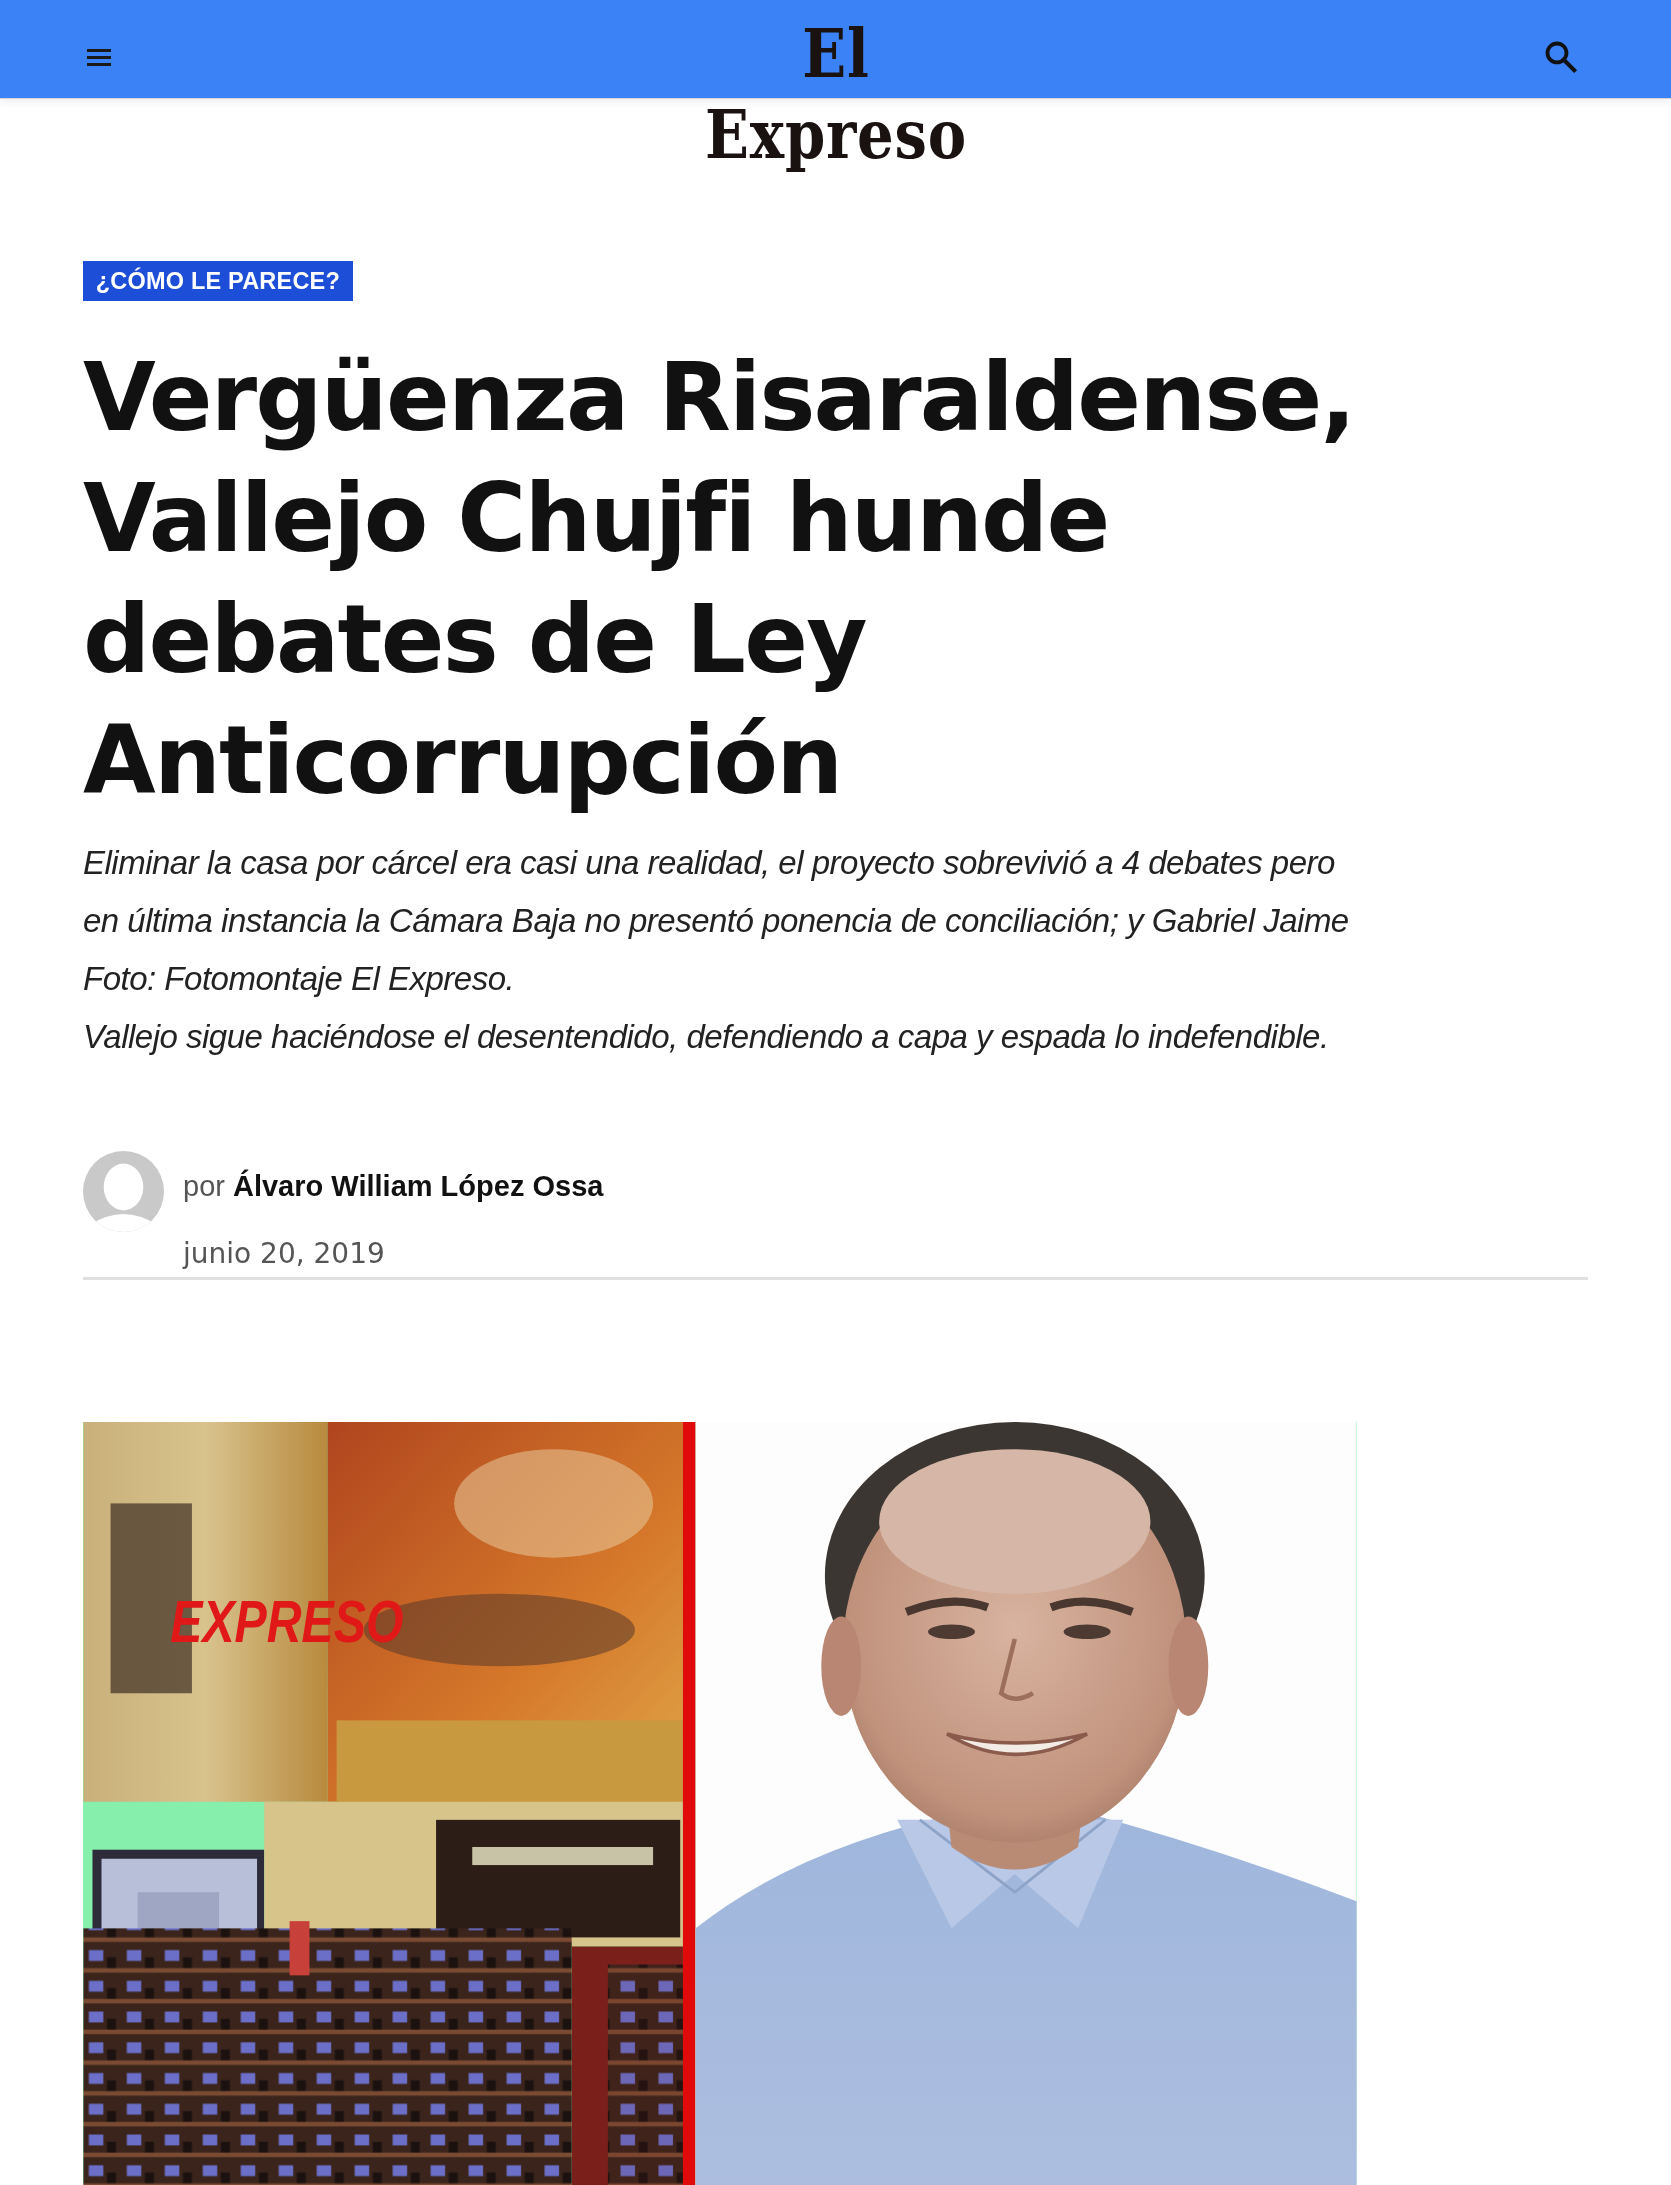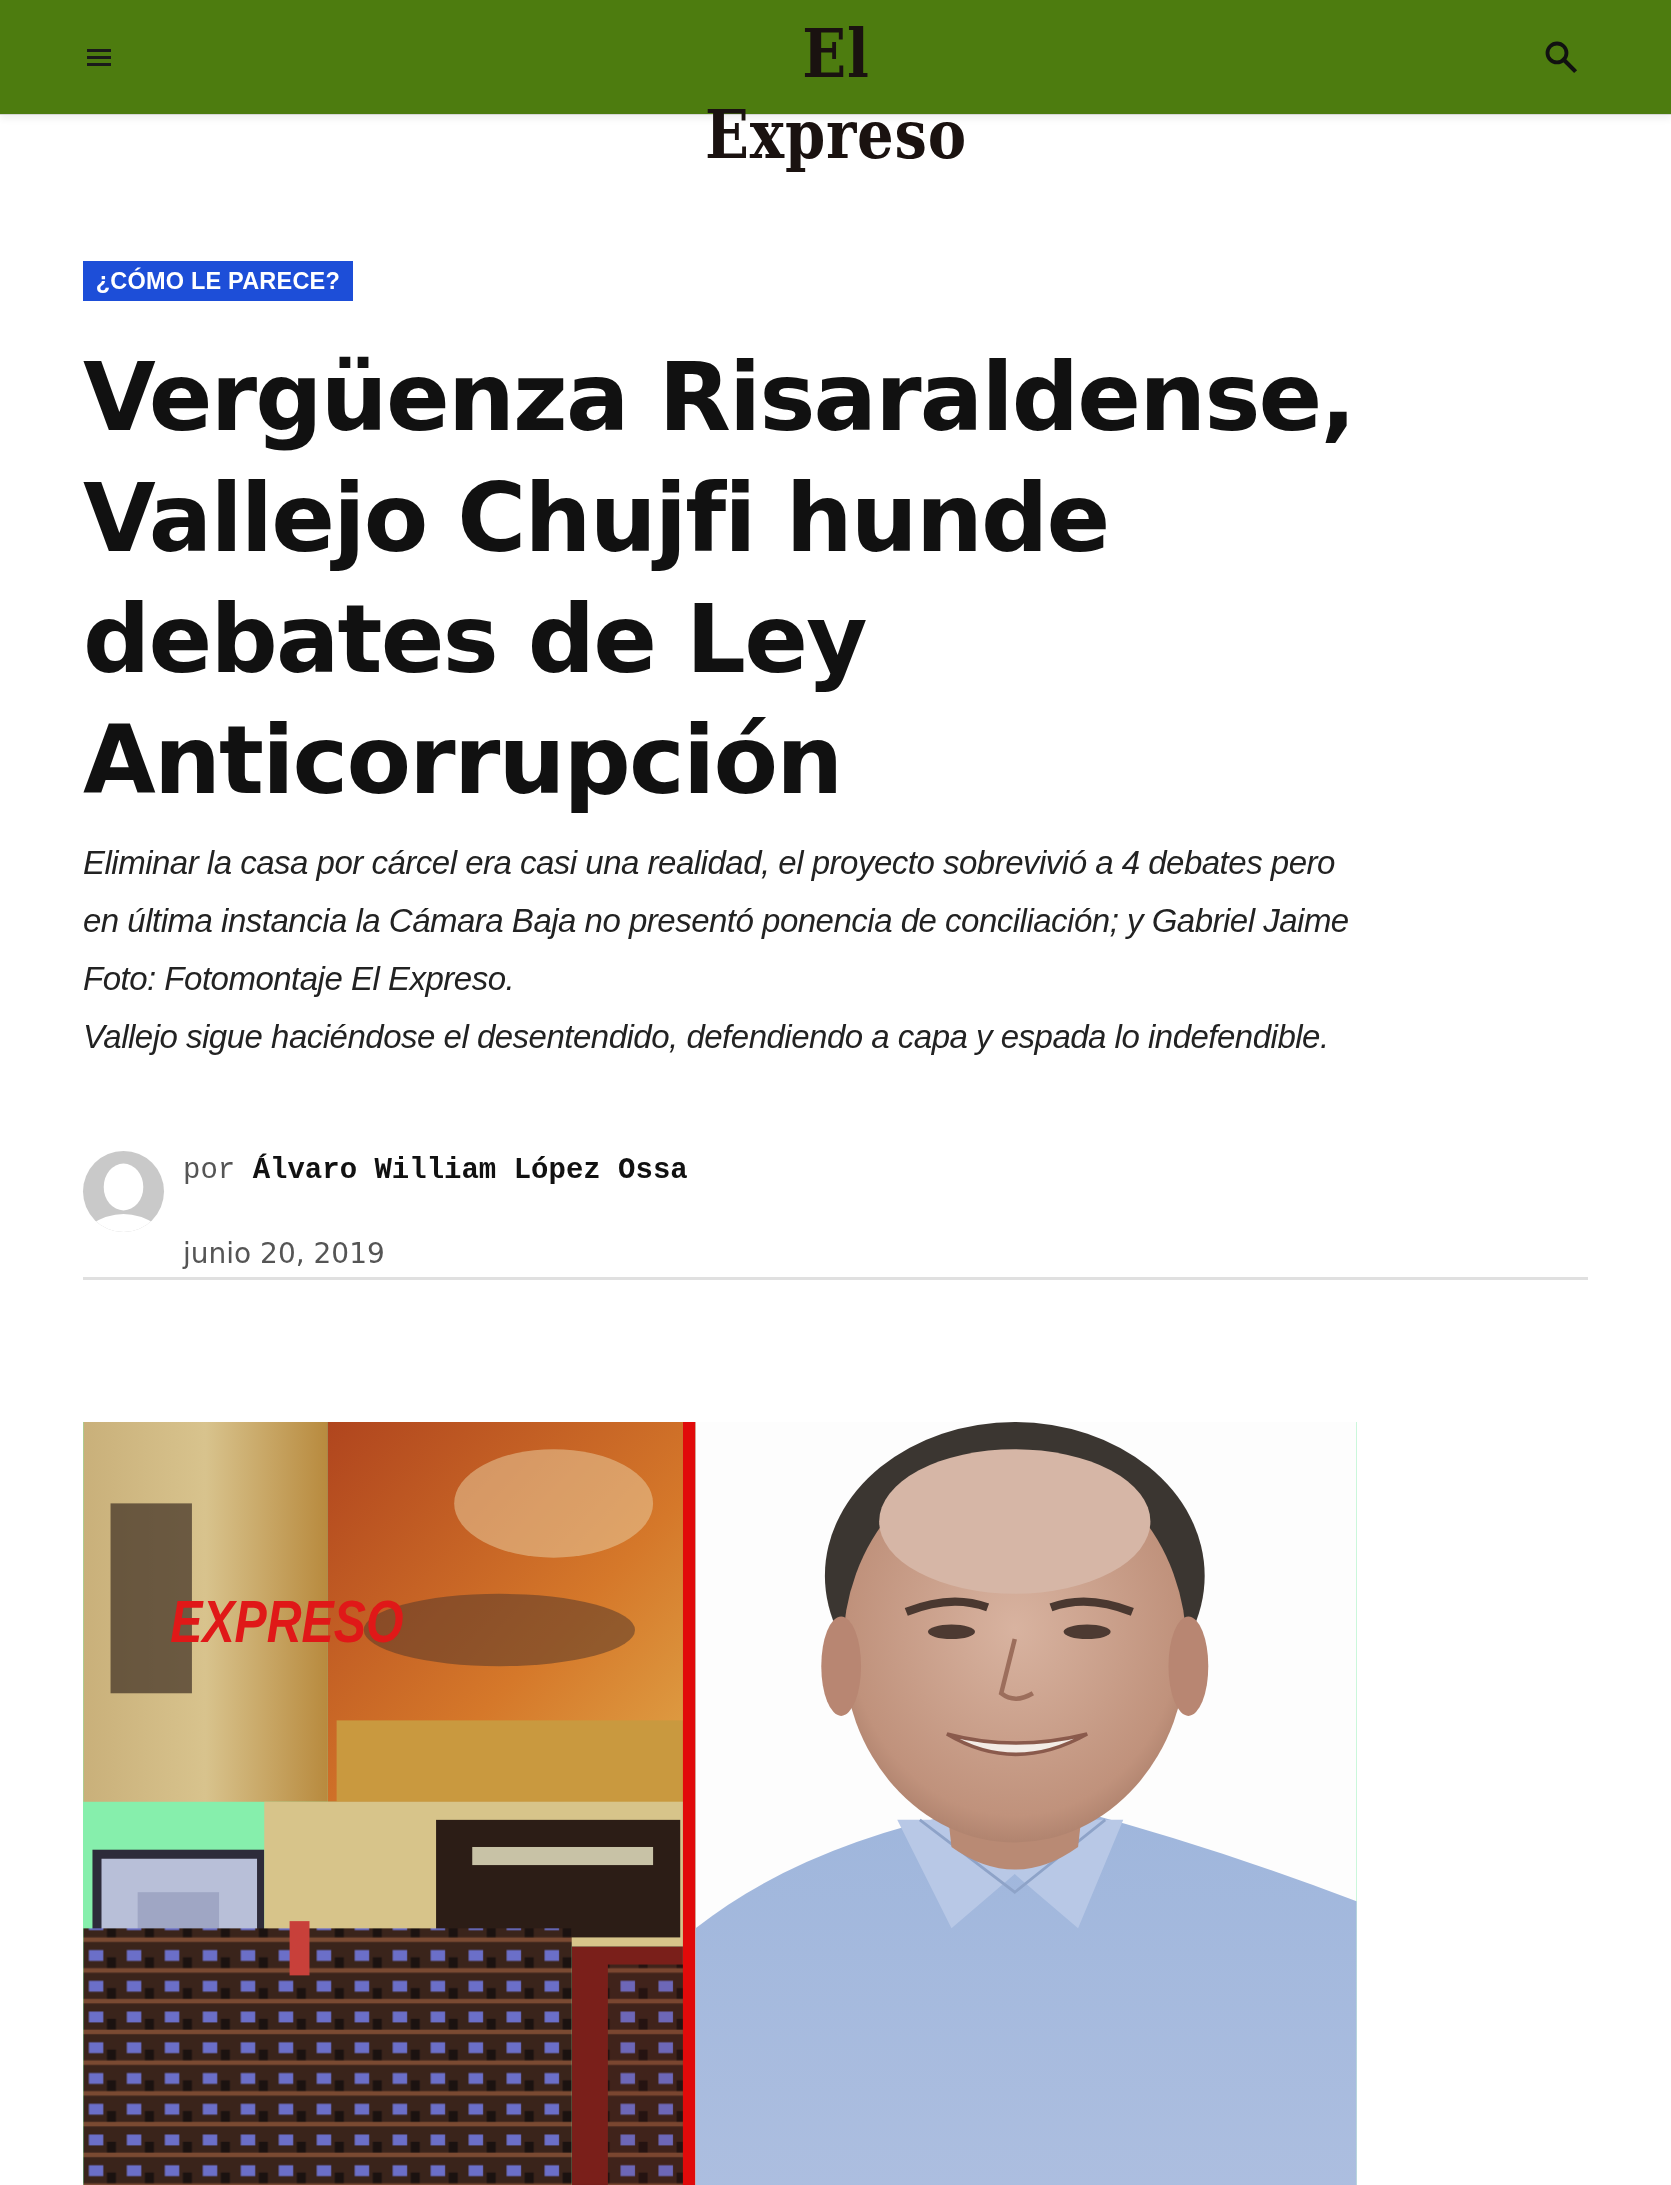--- a/index.html
+++ b/index.html
@@ -1,22 +1,22 @@
 <!DOCTYPE html>
 <html style="font-size:14.5px"><head>
 <meta charset="utf-8">
 <style>
   * { box-sizing: border-box; margin: 0; padding: 0; }
   html, body { width: 1672px; height: 2186px; background: #ffffff; overflow: hidden; }
   body { position: relative; font-family: "Liberation Sans", sans-serif; color: #111111; }
 
   
   .site-header {
-    position: absolute; left: 0; top: 0; width: 1672px; height: 115px;
-    background: #4d7c0f; border-bottom: 1.8px solid #d6d6d6;
+    position: absolute; left: 0; top: 0; width: 1672px; height: 99px;
+    background: #3b82f6; border-bottom: 1.8px solid #d6d6d6;
     box-shadow: 0 3.6px 7.2px rgba(0,0,0,0.06);
   }
   .menu-btn {
     position: absolute; left: 83px; top: 43px; width: 29px; height: 29px;
     display: flex; flex-direction: column; justify-content: center; gap: 4.5px; cursor: pointer;
   }
   .menu-btn span { display: block; width: 24.4px; height: 2.7px; background: #1a1a1a; margin-left: 3.6px; }
   .logo {
     position: absolute; left: 655px; top: 12.7px; width: 362px; height: 81px;
     font-family: "DejaVu Serif", serif; font-weight: bold; font-size: 67px; line-height: 81px;
@@ -40,22 +40,22 @@
     position: absolute; left: 83px; top: 834px; width: 1538px;
     font-family: Liberation Sans, sans-serif; font-style: italic; font-size: 33px; line-height: 58px;
     color: #222222; letter-spacing: -0.5px;
   }
   .byline { position: absolute; left: 83px; top: 1151px; height: 86px; }
   .avatar {
     position: absolute; left: 0; top: 0; width: 81px; height: 81px; border-radius: 50%;
     background: #c9c9c9; overflow: hidden;
   }
   .author-line {
-    position: absolute; left: 100px; top: 0; font-size: 29px; line-height: 40px; white-space: nowrap;
-    font-family: Liberation Mono, monospace;
+    position: absolute; left: 100px; top: 15px; font-size: 29px; line-height: 40px; white-space: nowrap;
+    font-family: Liberation Sans, sans-serif;
   }
   .author-line .por { color: #555555; }
   .author-line .name { color: #111111; font-weight: bold; }
   .date-line {
     position: absolute; left: 100px; top: 49px; font-size: 28px; line-height: 36px; color: #555555;
     font-family: "DejaVu Sans", sans-serif; white-space: nowrap; margin-top: 36px;
   }
   .divider { position: absolute; left: 83px; top: 1277px; width: 1505px; height: 2.7px; background: #e0e0e0; }
 
   

